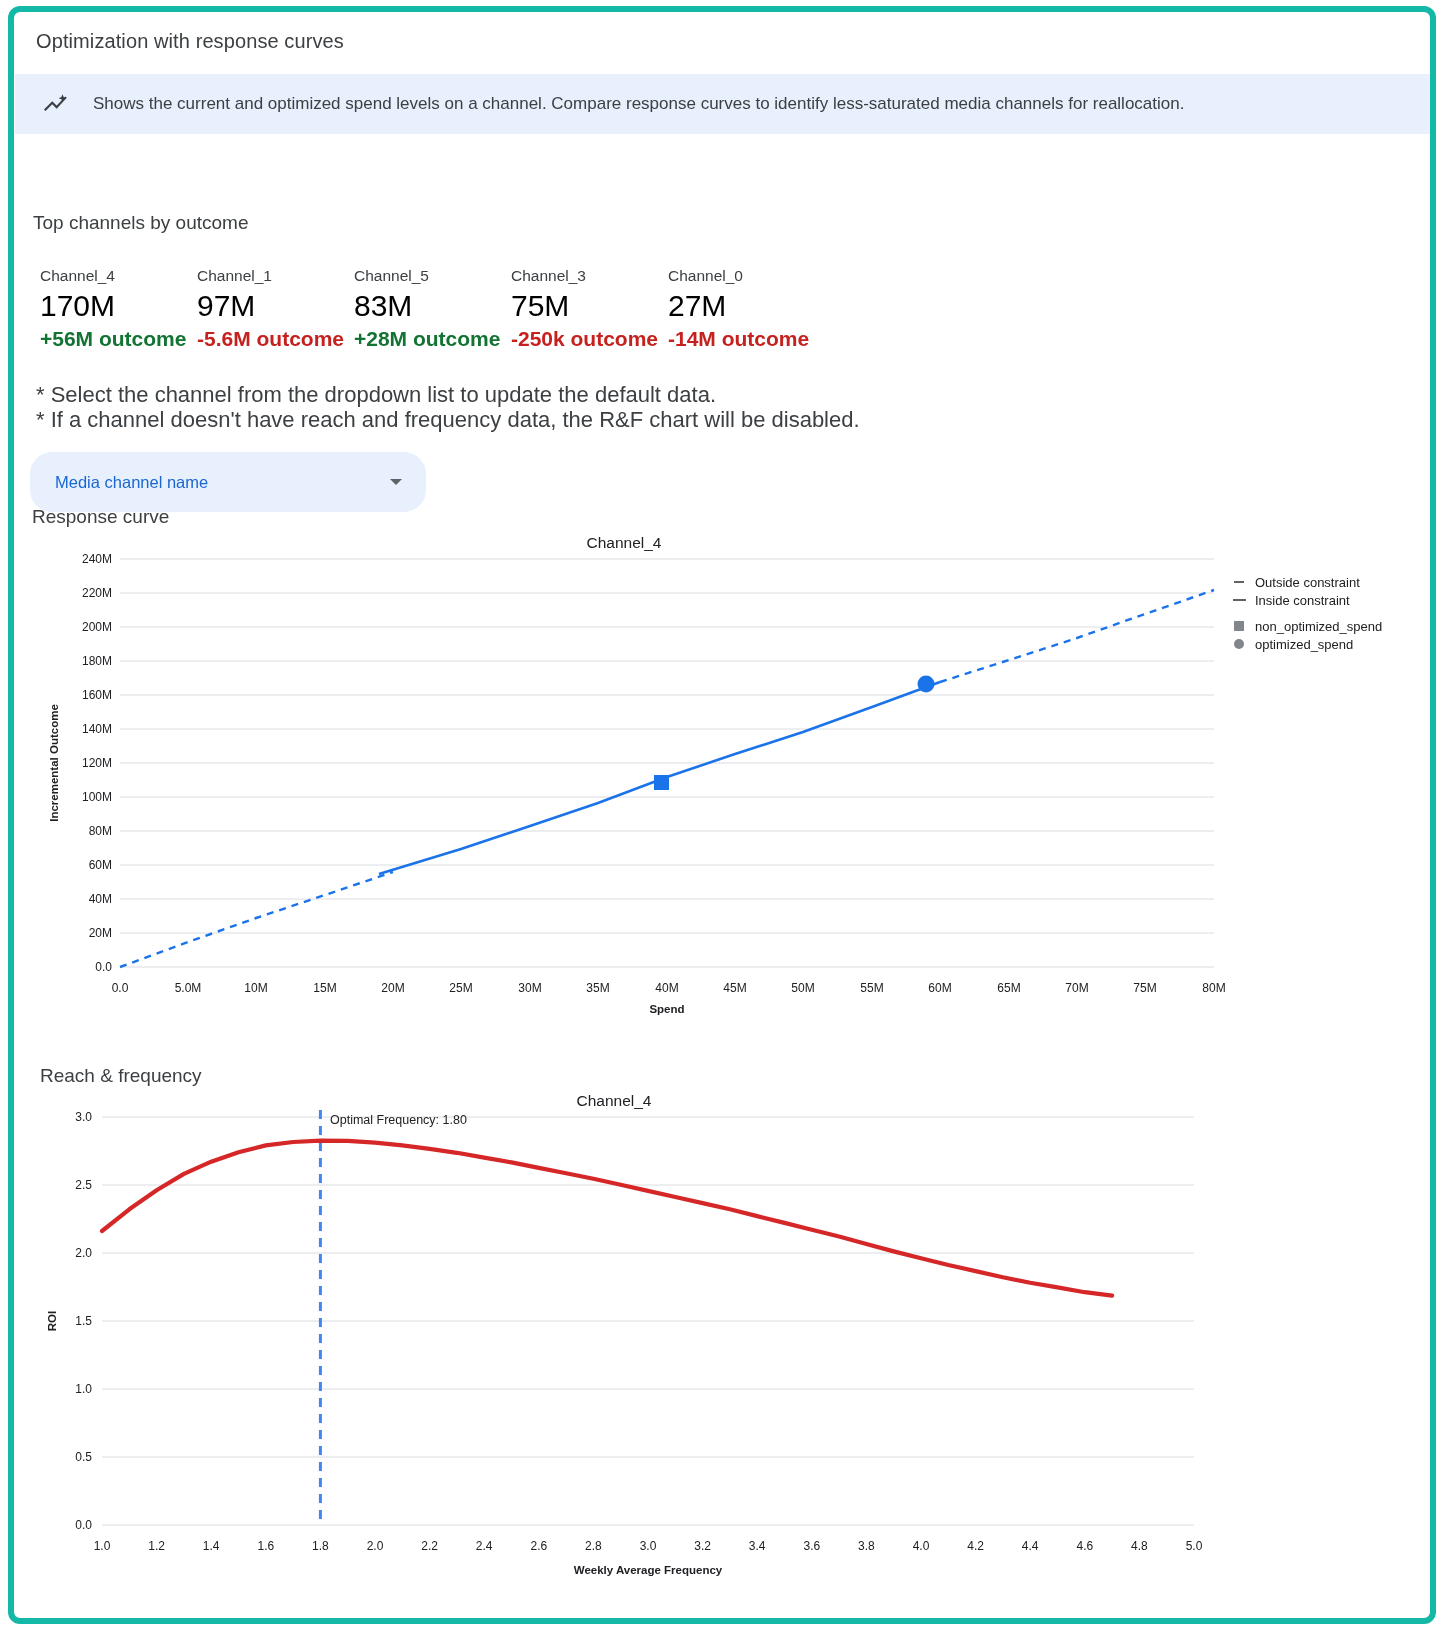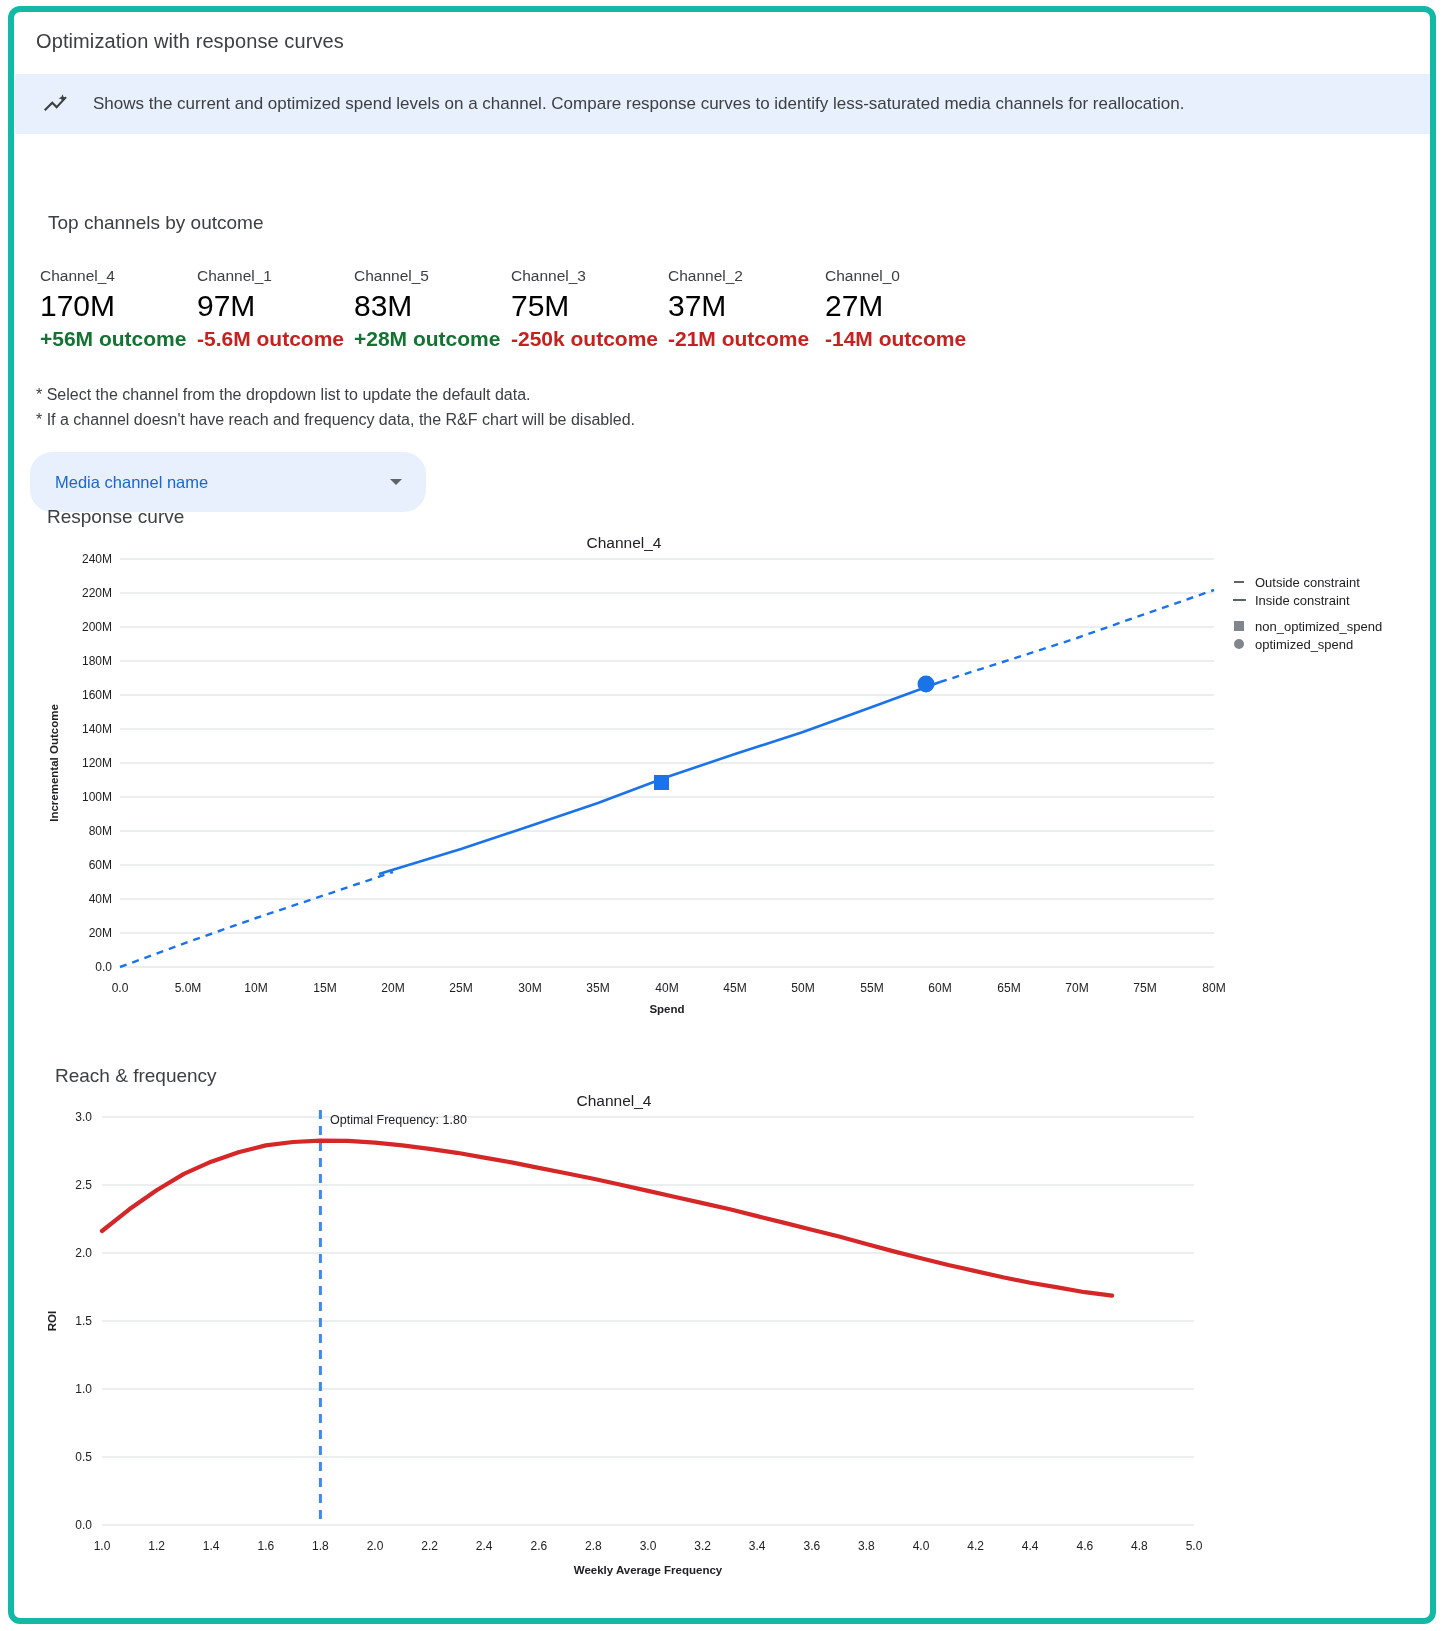--- a/index.html
+++ b/index.html
@@ -54,21 +54,20 @@
   }
   .info-text {
     margin-left: 22px;
     font-size: 17px;
     color: #3c4043;
   }
   .section-heading {
     position: absolute;
     font-size: 19px;
     color: #3c4043;
-    margin-left: 15px;
   }
   #top-channels-heading { left: 19px; top: 200px; }
   #response-curve-heading { left: 18px; top: 494px; }
   #rnf-heading { left: 26px; top: 1053px; }
 
   .channel-summaries {
     position: absolute;
     left: 26px;
     top: 255px;
     display: flex;
@@ -92,21 +91,21 @@
     font-size: 21px;
     font-weight: bold;
   }
   .delta.pos { color: #137333; }
   .delta.neg { color: #c5221f; }
 
   .notes {
     position: absolute;
     left: 22px;
     top: 370px;
-    font-size: 16px;
+    font-size: 22px;
     color: #3c4043;
     line-height: 25px;
   }
 
   .dropdown {
     position: absolute;
     left: 16px;
     top: 440px;
     width: 396px;
     height: 60px;
@@ -227,25 +226,20 @@
       </div>
       <div class="channel-card">
         <div class="name">Channel_5</div>
         <div class="value">83M</div>
         <div class="delta pos">+28M outcome</div>
       </div>
       <div class="channel-card">
         <div class="name">Channel_3</div>
         <div class="value">75M</div>
         <div class="delta neg">-250k outcome</div>
-      </div>
-      <div class="channel-card">
-        <div class="name">Channel_2</div>
-        <div class="value">37M</div>
-        <div class="delta neg">-21M outcome</div>
       </div>
       <div class="channel-card">
         <div class="name">Channel_0</div>
         <div class="value">27M</div>
         <div class="delta neg">-14M outcome</div>
       </div>
     </div>
 
     <div class="notes">
       <div>* Select the channel from the dropdown list to update the default data.</div>

